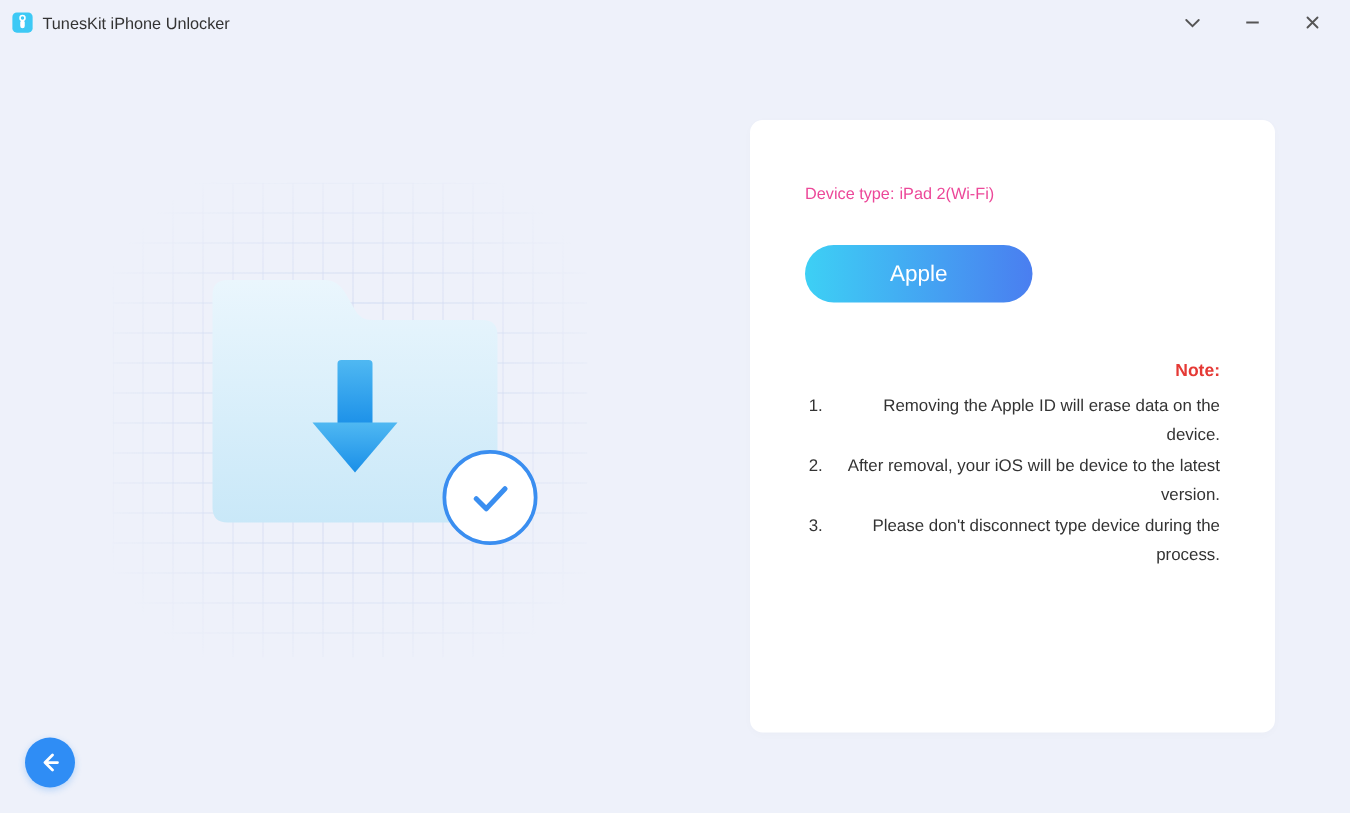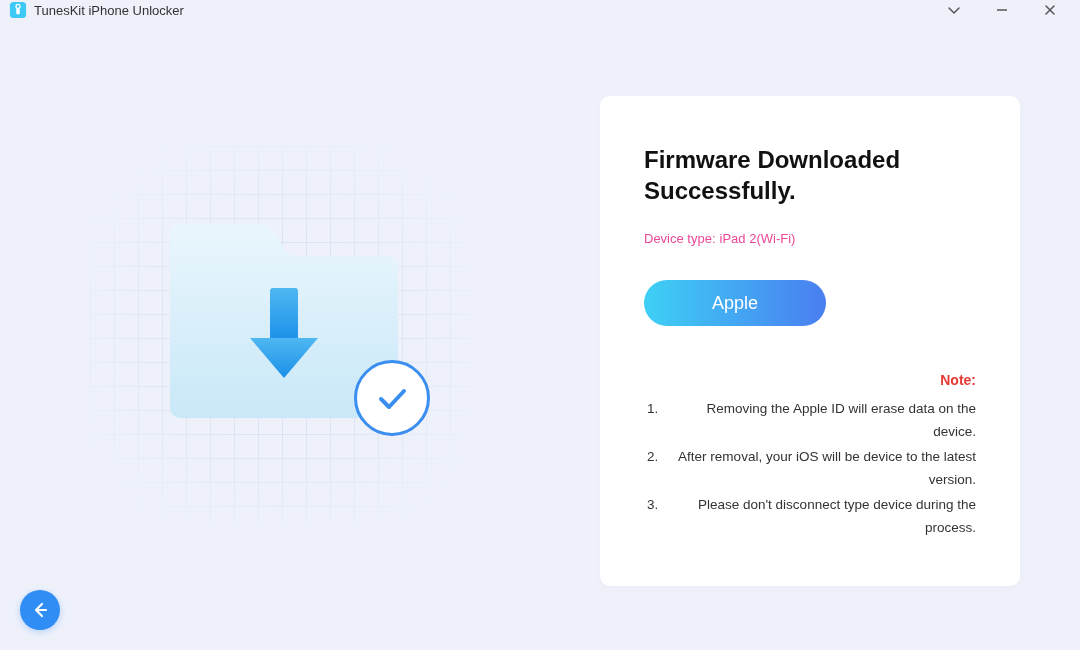--- a/index.html
+++ b/index.html
@@ -7,21 +7,21 @@
       width: 1080px;
       height: 650px;
       background: #eef1fa;
       font-family: -apple-system, BlinkMacSystemFont, "Segoe UI", Arial, sans-serif;
       position: relative;
       overflow: hidden;
     }
     .titlebar {
       height: 36px;
       display: flex;
-      align-items: flex-start;
+      align-items: center;
       padding: 0 8px;
     }
     .titlebar-left {
       display: flex;
       align-items: center;
       gap: 6px;
     }
     .app-icon {
       width: 20px;
       height: 20px;
@@ -229,21 +229,20 @@
       </svg>
       <div class="check-badge">
         <svg width="40" height="40" viewBox="0 0 40 40">
           <path d="M 9 21 L 17 29 L 32 13" stroke="#3a8ef0" stroke-width="4" fill="none" stroke-linecap="round" stroke-linejoin="round"></path>
         </svg>
       </div>
     </div>
   </div>
 
   <div class="right-card">
-    <h1 class="card-title">Firmware Downloaded Successfully.</h1>
     <div class="device-info">
       <div class="row">
         <span>Device type:</span>
         <span>iPad 2(Wi-Fi)</span>
       </div>
     </div>
     <button class="unlock-btn">Apple</button>
     <div class="note-header">Note:</div>
     <ol class="note-list">
       <li>Removing the Apple ID will erase data on the device.</li>

